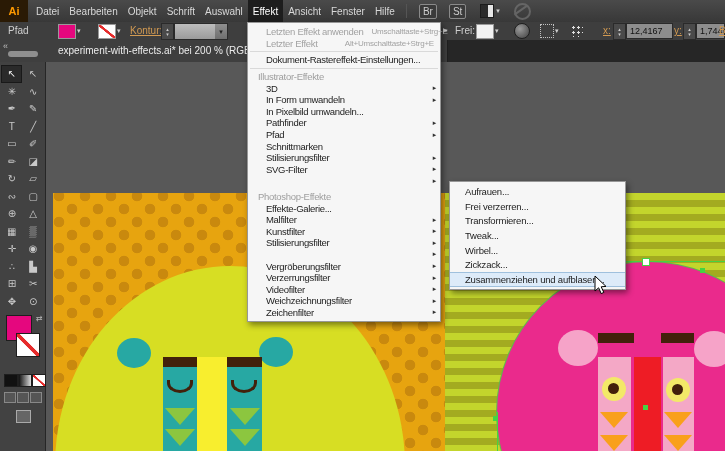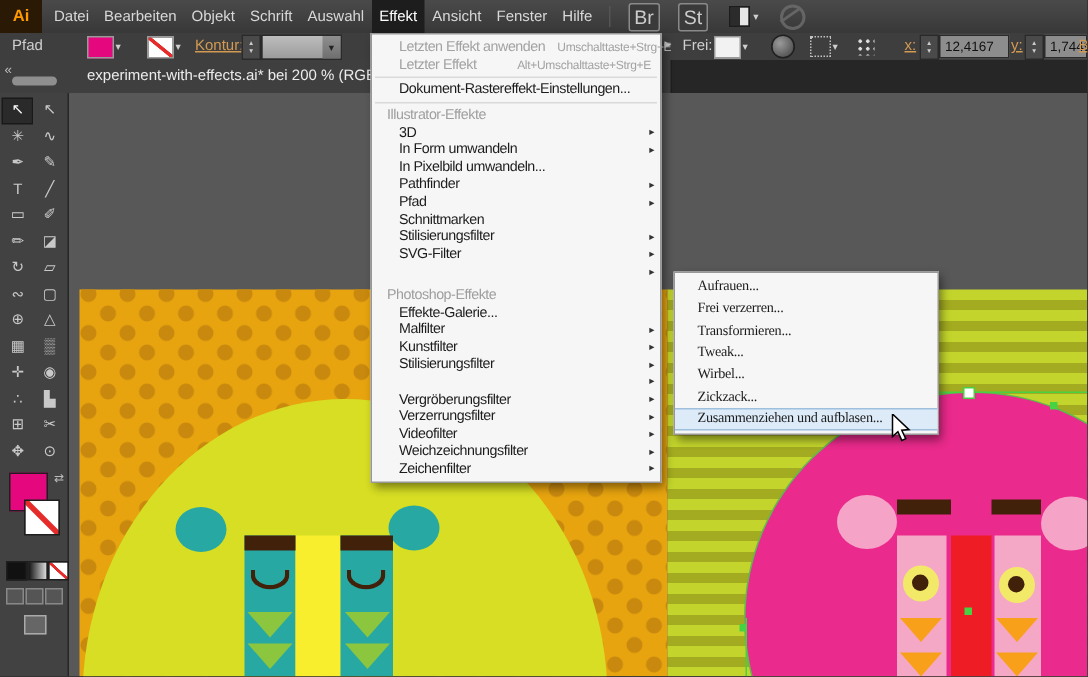--- a/index.html
+++ b/index.html
@@ -9,21 +9,21 @@
 
   
   .menubar{position:absolute;left:0;top:0;width:725px;height:22px;
     background:linear-gradient(#4a4a4a,#383838);border-bottom:1px solid #2a2a2a;
     display:flex;align-items:center;}
   .logo{width:28px;height:22px;background:#2a1a05;color:#ff9a00;font-weight:bold;
     font-size:11px;display:flex;align-items:center;justify-content:center;}
   .mitem{font-size:10px;color:#d8d8d8;padding:0 5px;height:22px;display:flex;align-items:center;cursor:default;}
   .mitem.active{background:#1d1d1d;color:#fff;}
   .vsep{width:1px;height:14px;background:#555;margin:0 6px;}
-  .mbtn{font-size:13px;color:#ccc;border:1px solid #8a8a8a;border-radius:2px;padding:1px 3px;margin:0 6px;background:#3a3a3a;}
+  .mbtn{font-size:10px;color:#ccc;border:1px solid #8a8a8a;border-radius:2px;padding:1px 3px;margin:0 6px;background:#3a3a3a;}
   .wsicon{width:12px;height:12px;border:1px solid #1c1c1c;background:linear-gradient(90deg,#2b2b2b 0 55%,#e6e6e6 55% 100%);margin-left:8px;}
   .ddarr{font-size:7px;color:#cfcfcf;margin-left:2px;}
   .cslive{position:relative;width:13px;height:13px;margin-left:14px;border:2px solid #6e6e6e;border-radius:50%;opacity:.8;}
   .cslive .slash{position:absolute;left:-3px;top:4px;width:16px;height:2px;background:#6e6e6e;transform:rotate(-35deg);}
 
   
   .controlbar{position:absolute;left:0;top:22px;width:725px;height:18px;background:#3e3e3e;
     border-bottom:1px solid #2c2c2c;}
   .cb-label{position:absolute;top:3px;font-size:10px;color:#cfcfcf;}
   .cb-link, .cb-link2{color:#d29a52;text-decoration:underline;font-size:10px;position:absolute;top:3px;}
@@ -87,21 +87,21 @@
   .mrow .sc{font-size:8px;color:#a2a2a2;margin-left:8px;letter-spacing:-0.2px;}
   .mrow.disabled{color:#a2a2a2;}
   .mrow.header{color:#9e9e9e;padding-left:10px;}
   .mrow.selected{background:#3399ef;color:#fff;}
   .mrow .arr{position:absolute;right:4px;font-size:7px;color:#333;}
   .mrow.selected .arr{color:#fff;}
   .msep{height:1px;background:#d9d9d9;margin:2px 2px;}
   .gap{height:4px;}
 
   .submenu{position:absolute;left:449px;top:181px;width:177px;background:#f6f6f6;border:1px solid #979797;
-    box-shadow:2px 3px 6px rgba(0,0,0,.45);padding:2px 0;box-sizing:border-box;z-index:41;font-family:Liberation Serif, serif;}
+    box-shadow:2px 3px 6px rgba(0,0,0,.45);padding:2px 0;box-sizing:border-box;z-index:41;}
   .srow{display:flex;align-items:center;height:14.7px;padding:0 10px 0 15px;font-size:9.5px;
     letter-spacing:-0.2px;color:#1c1c1c;white-space:nowrap;box-sizing:border-box;}
   .srow.hl{background:#ddebf9;border-top:1px solid #9fc0dd;border-bottom:1px solid #9fc0dd;}
 
   .cursor{position:absolute;left:594px;top:276px;z-index:60;}
 </style>
 </head>
 <body>
 
 <div class="app">

